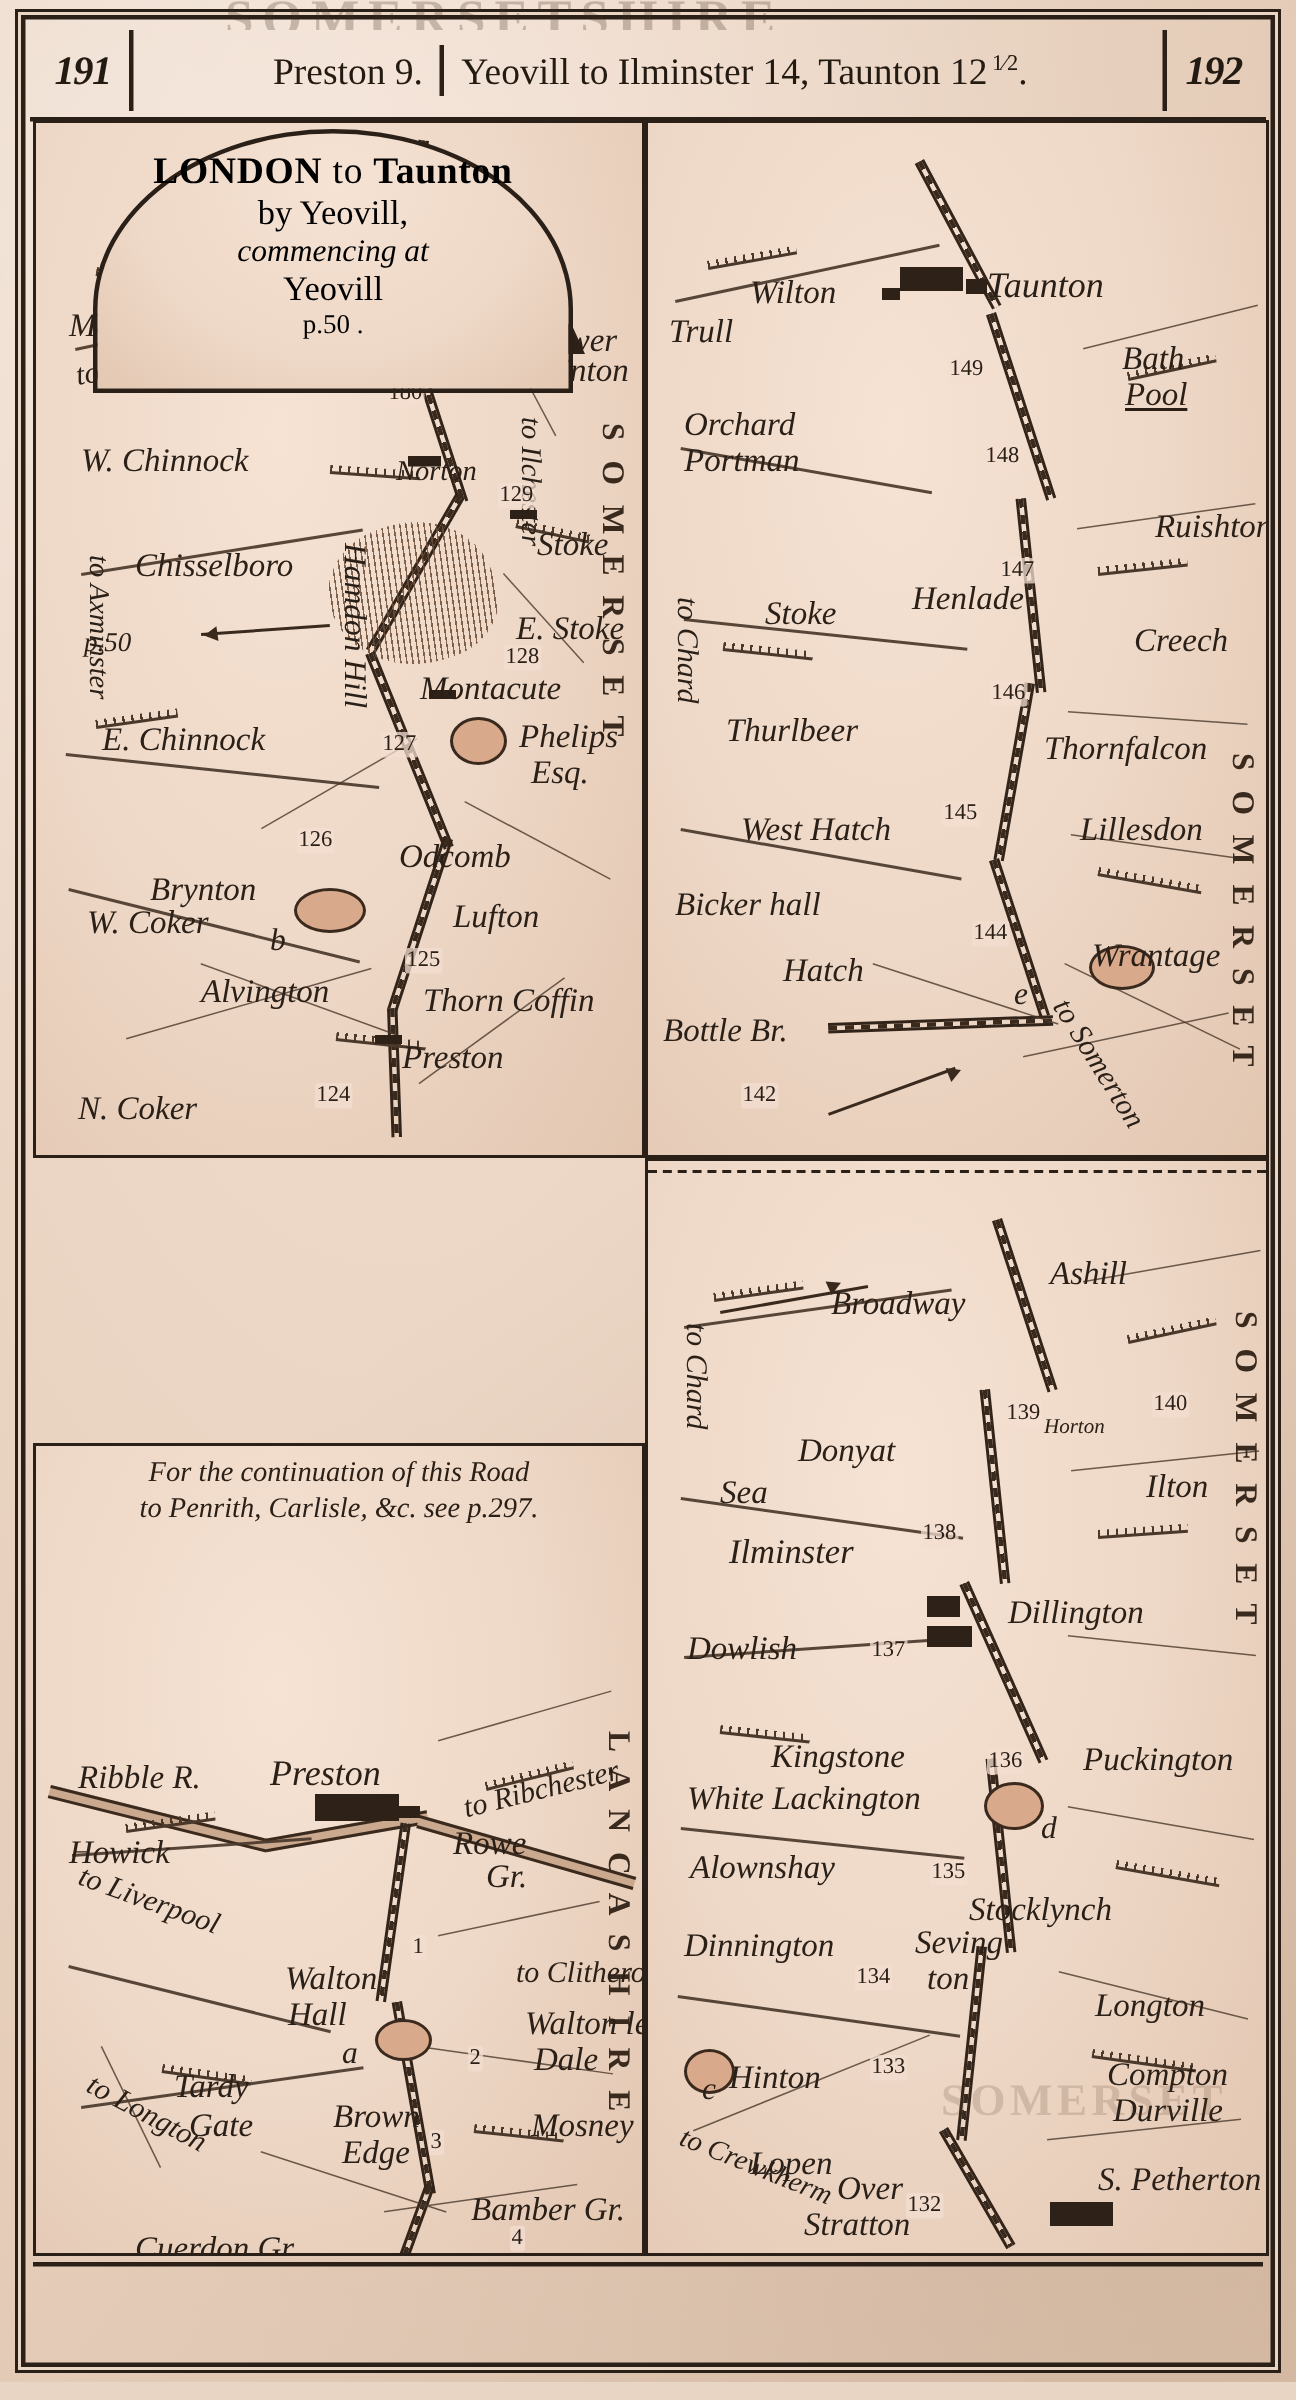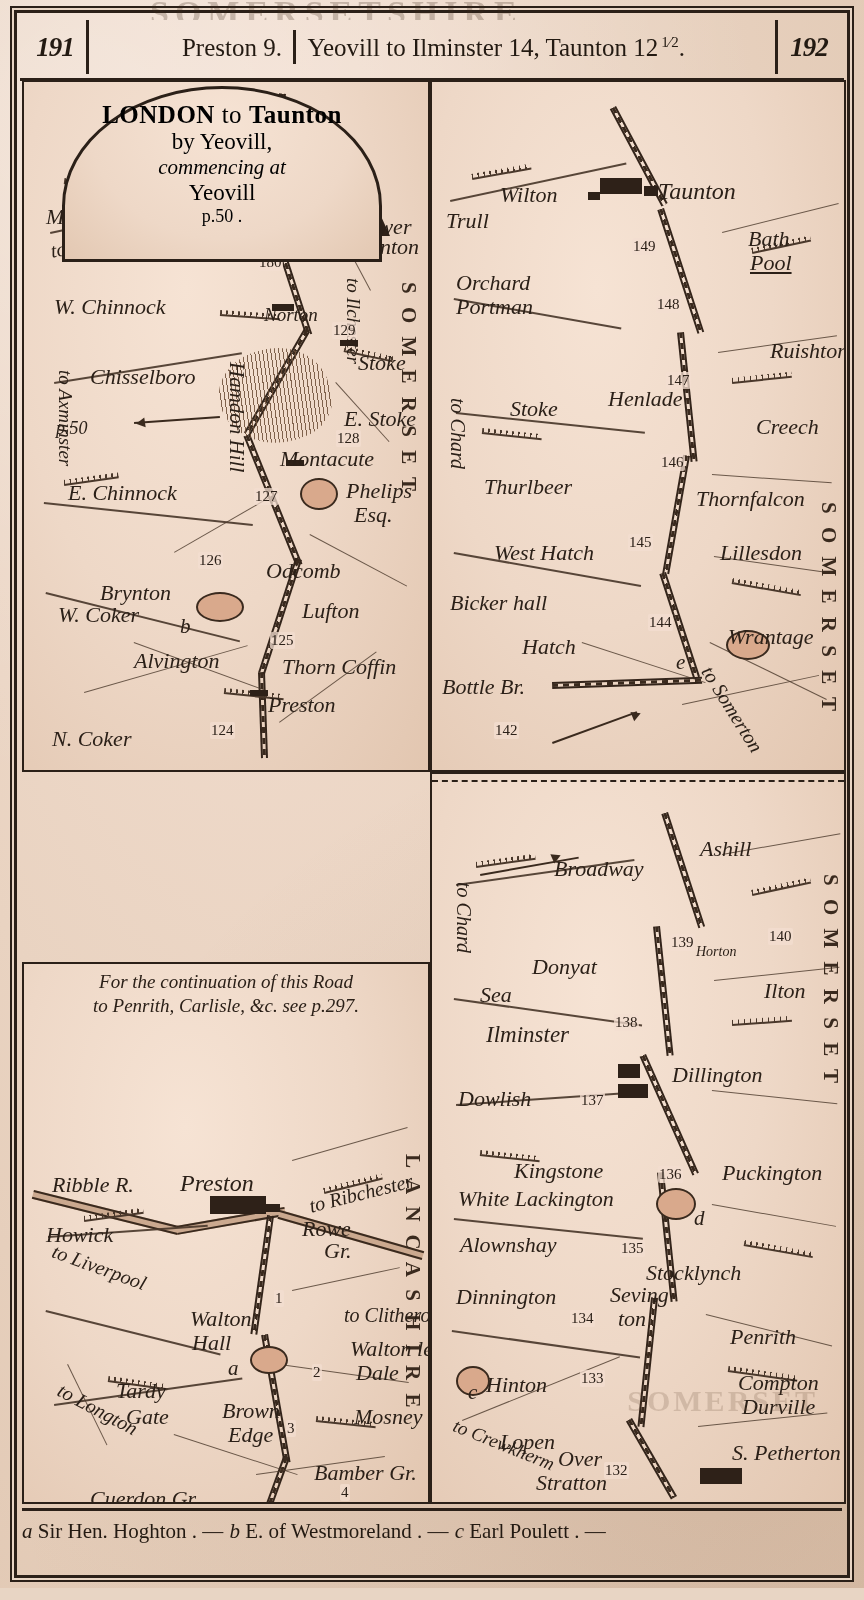--- a/index.html
+++ b/index.html
@@ -475,21 +475,21 @@
       <div class="lbl it" style="left:240px;top:288px;font-size:22px;">Dillington</div>
       <div class="lbl it" style="left:26px;top:312px;font-size:22px;">Dowlish</div>
       <div class="lbl it" style="left:82px;top:384px;font-size:22px;">Kingstone</div>
       <div class="lbl it" style="left:290px;top:386px;font-size:22px;">Puckington</div>
       <div class="lbl it" style="left:26px;top:412px;font-size:22px;">White Lackington</div>
       <div class="lbl it" style="left:28px;top:458px;font-size:22px;">Alownshay</div>
       <div class="lbl it" style="left:214px;top:486px;font-size:22px;">Stocklynch</div>
       <div class="lbl it" style="left:24px;top:510px;font-size:22px;">Dinnington</div>
       <div class="lbl it" style="left:178px;top:508px;font-size:22px;">Seving</div>
       <div class="lbl it" style="left:186px;top:532px;font-size:22px;">ton</div>
-      <div class="lbl it" style="left:298px;top:550px;font-size:22px;">Penrith</div>
+      <div class="lbl it" style="left:298px;top:550px;font-size:22px;">Longton</div>
       <div class="lbl it" style="left:54px;top:598px;font-size:22px;">Hinton</div>
       <div class="lbl it" style="left:306px;top:596px;font-size:22px;">Compton</div>
       <div class="lbl it" style="left:310px;top:620px;font-size:22px;">Durville</div>
       <div class="lbl it" style="left:68px;top:624px;font-size:22px;margin-top:31px;">Lopen</div>
       <div class="lbl it" style="left:300px;top:666px;font-size:22px;">S. Petherton</div>
       <div class="lbl it" style="left:18px;top:660px;font-size:19px;transform:rotate(22deg);">to Crewkherm</div>
       <div class="lbl it" style="left:126px;top:672px;font-size:22px;">Over</div>
       <div class="lbl it" style="left:104px;top:696px;font-size:22px;">Stratton</div>
 
       <div class="mile" style="left:336px;top:154px;">140</div>
@@ -503,25 +503,14 @@
       <div class="mile" style="left:172px;top:688px;">132</div>
 
       <div class="lbl it" style="left:36px;top:606px;font-size:21px;">c</div>
       <div class="lbl it" style="left:262px;top:432px;font-size:21px;">d</div>
     </div>
   </div>
 
   <div class="ghost-bot">SOMERSET</div>
 
   <div id="footer">
-    <div class="krow">
-      <span class="ky">a</span>
-      <span>Sir Hen. Hoghton .</span>
-      <span class="dash-sep">—</span>
-      <span class="ky">b</span>
-      <span>E. of Westmoreland .</span>
-      <span class="dash-sep">—</span>
-      <span class="ky">c</span>
-      <span>Earl Poulett .</span>
-      <span class="dash-sep">—</span>
-    </div>
   </div>
 </div>
 
 </body></html>

